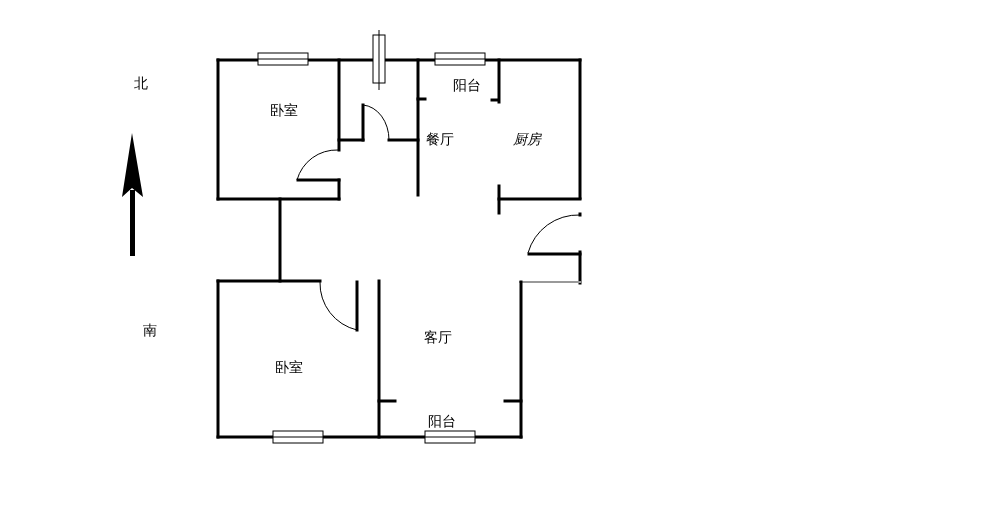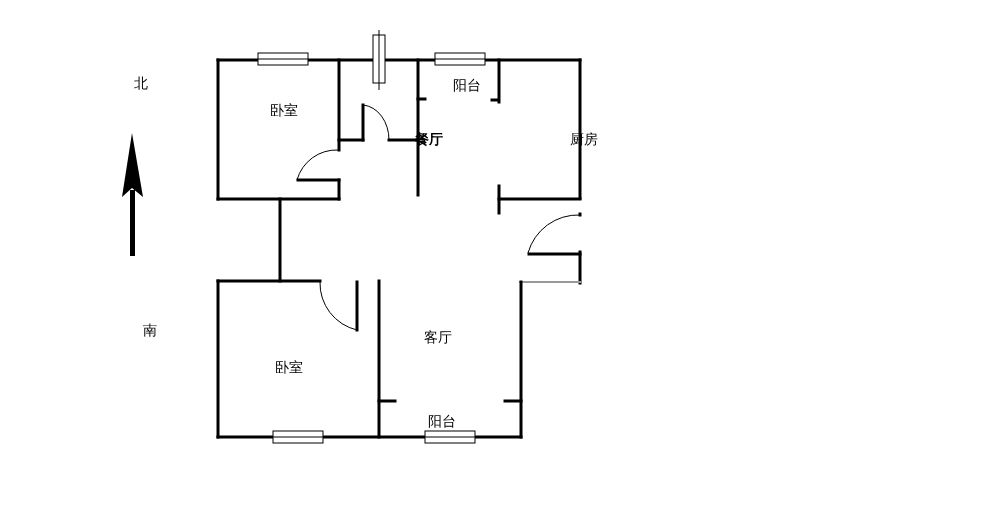--- a/index.html
+++ b/index.html
@@ -81,17 +81,17 @@
     <rect x="425" y="431" width="50" height="12"></rect>
     <line x1="425" y1="437" x2="475" y2="437"></line>
   </g>
 </svg>
 
 <div class="lbl" style="left:134px;top:75px;">北</div>
 <div class="lbl" style="left:143px;top:322px;">南</div>
 
 <div class="lbl" style="left:270px;top:102px;">卧室</div>
 <div class="lbl" style="left:453px;top:77px;">阳台</div>
-<div class="lbl" style="left:415px;top:131px;font-weight:bold;">餐厅</div>
-<div class="lbl" style="left:570px;top:131px;">厨房</div>
+<div class="lbl" style="left:426px;top:131px;">餐厅</div>
+<div class="lbl" style="left:513px;top:131px;font-style:italic;">厨房</div>
 <div class="lbl" style="left:424px;top:329px;">客厅</div>
 <div class="lbl" style="left:275px;top:359px;">卧室</div>
 <div class="lbl" style="left:428px;top:413px;">阳台</div>
 
 </body></html>

